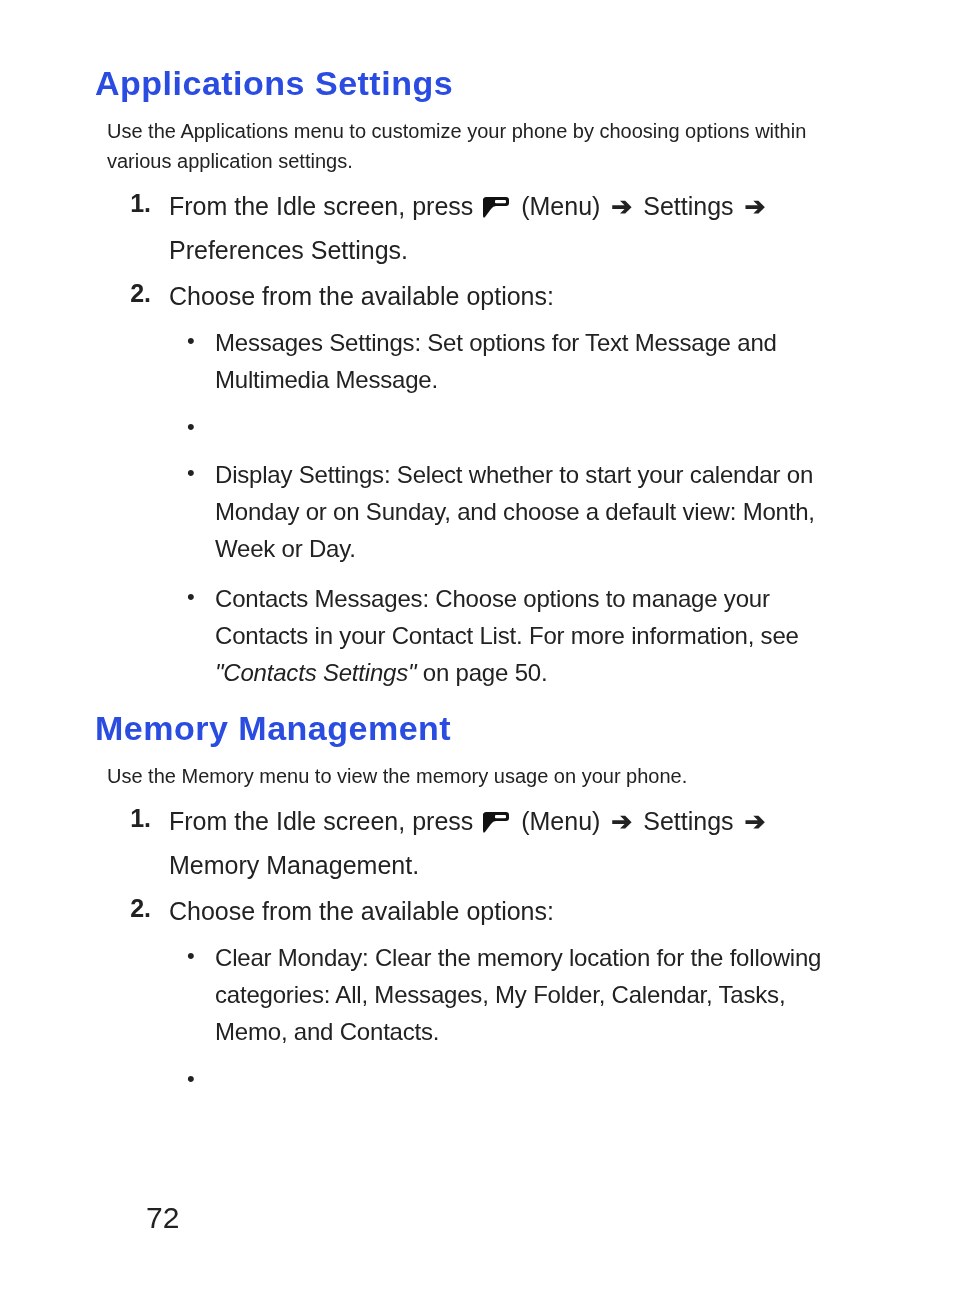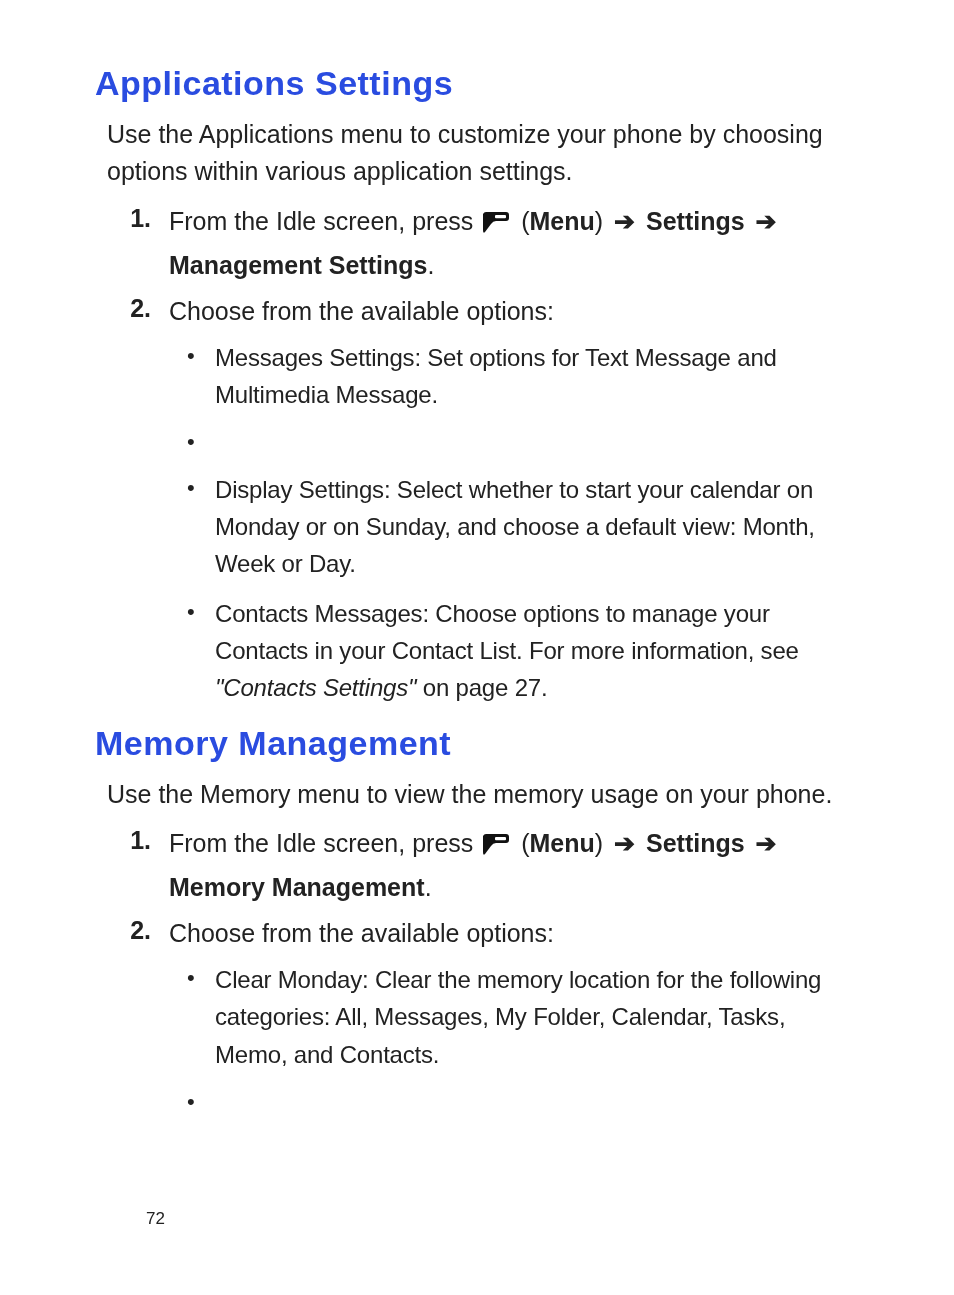--- a/index.html
+++ b/index.html
@@ -22,21 +22,21 @@
     font-family: Arial, Helvetica, sans-serif;
     font-weight: 900;
     font-size: 34px;
     color: #2a4ce0;
     margin: 0 0 8px 0;
     letter-spacing: 0.5px;
   }
   .intro {
     margin: 0 0 10px 12px;
     font-family: "Helvetica Neue", Arial, sans-serif;
-    font-size: 25px;
+    font-size: 20px;
     line-height: 1.5;
   }
   .numlist .item {
     display: flex;
     margin-bottom: 6px;
   }
   .numlist .item .num {
     width: 56px;
     flex-shrink: 0;
     text-align: right;
@@ -44,21 +44,21 @@
     font-weight: bold;
     font-size: 25px;
     font-family: Arial, Helvetica, sans-serif;
   }
   .numlist .item .body {
     flex: 1;
     font-family: "Helvetica Neue", Arial, sans-serif;
     font-size: 25px;
     line-height: 1.6;
   }
-  .bold { font-weight: bold; }
+  .bold { font-weight: normal; }
   .arrow { font-weight: bold; margin: 0 4px; }
   .softkey-icon {
     display: inline-block;
     vertical-align: -4px;
     margin: 0 4px 0 2px;
   }
   .bulletlist {
     margin-top: 8px;
   }
   .bulletlist .bitem {
@@ -77,23 +77,23 @@
     padding-right: 10px;
     font-size: 22px;
   }
   .bulletlist .bitem .btext {
     flex: 1;
   }
   .bname { font-weight: normal; }
   .italic { font-style: italic; }
   .pagenum {
     position: absolute;
-    bottom: 64px;
+    bottom: 56px;
     left: 146px;
-    font-size: 17px;
+    font-size: 30px;
     font-family: "Helvetica Neue", Arial, sans-serif;
   }
 </style>
 </head>
 <body>
 
 <div class="page">
 
   <h2 class="section-heading">Applications Settings</h2>
   <p class="intro">Use the Applications menu to customize your phone by choosing options within various application settings.</p>
@@ -106,21 +106,21 @@
         <span class="softkey-icon">
           <svg width="28" height="22" viewBox="0 0 28 22">
               <path d="M1 2 Q2 0 4 0 L24 0 Q27 0 27 3 L27 6 Q27 9 24 9 L14 9 Q11 9 9 12 L3 20 Q1 22 1 18 Z" fill="#111"></path>
               <rect x="13" y="3" width="11" height="3.2" rx="1" fill="#fff"></rect>
             </svg>
         </span>
         <span>(</span><span class="bold">Menu</span><span>)</span>
         <span class="arrow">➔</span>
         <span class="bold">Settings</span>
         <span class="arrow">➔</span>
-        <span class="bold">Management Settings</span><span>.</span>
+        <span class="bold">Preferences Settings</span><span>.</span>
       </div>
     </div>
     <div class="item">
       <div class="num">2.</div>
       <div class="body">Choose from the available options:</div>
     </div>
   </div>
 
   <div class="bulletlist">
     <div class="bitem">
@@ -129,21 +129,21 @@
     </div>
     <div class="bitem">
       <div class="bullet">•</div>
     </div>
     <div class="bitem">
       <div class="bullet">•</div>
       <div class="btext"><span class="bname">Display Settings</span><span>: Select whether to start your calendar on Monday or on Sunday, and choose a default view: Month, Week or Day.</span></div>
     </div>
     <div class="bitem">
       <div class="bullet">•</div>
-      <div class="btext"><span class="bname">Contacts Messages</span><span>: Choose options to manage your Contacts in your Contact List. For more information, see </span><span class="italic">"Contacts Settings"</span><span> on page 27.</span></div>
+      <div class="btext"><span class="bname">Contacts Messages</span><span>: Choose options to manage your Contacts in your Contact List. For more information, see </span><span class="italic">"Contacts Settings"</span><span> on page 50.</span></div>
     </div>
   </div>
 
   <h2 class="section-heading" style="margin-top:14px">Memory Management</h2>
   <p class="intro">Use the Memory menu to view the memory usage on your phone.</p>
 
   <div class="numlist">
     <div class="item">
       <div class="num">1.</div>
       <div class="body">

